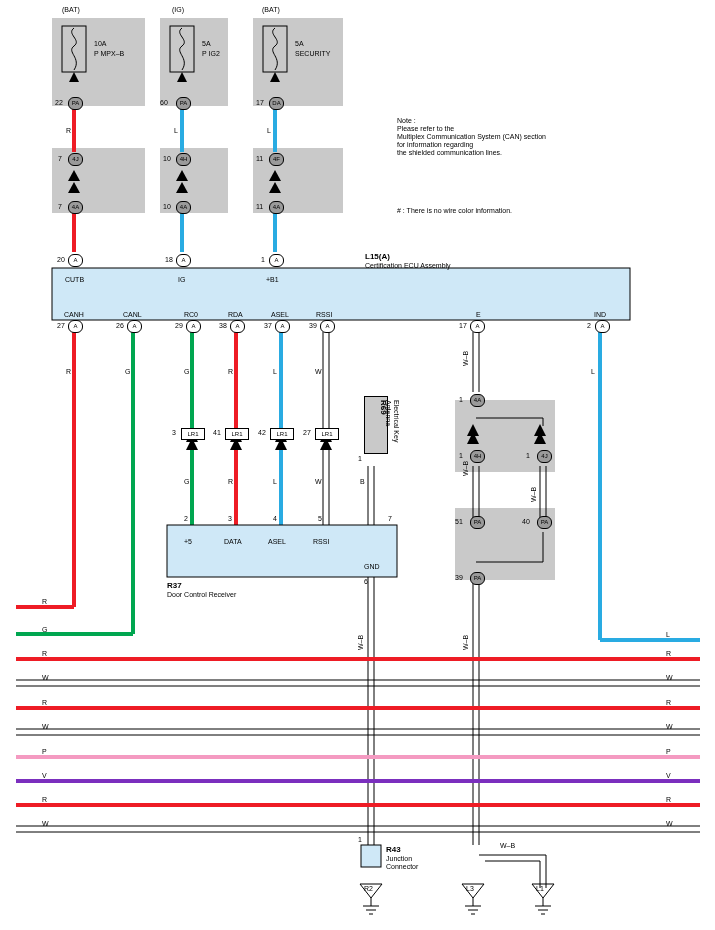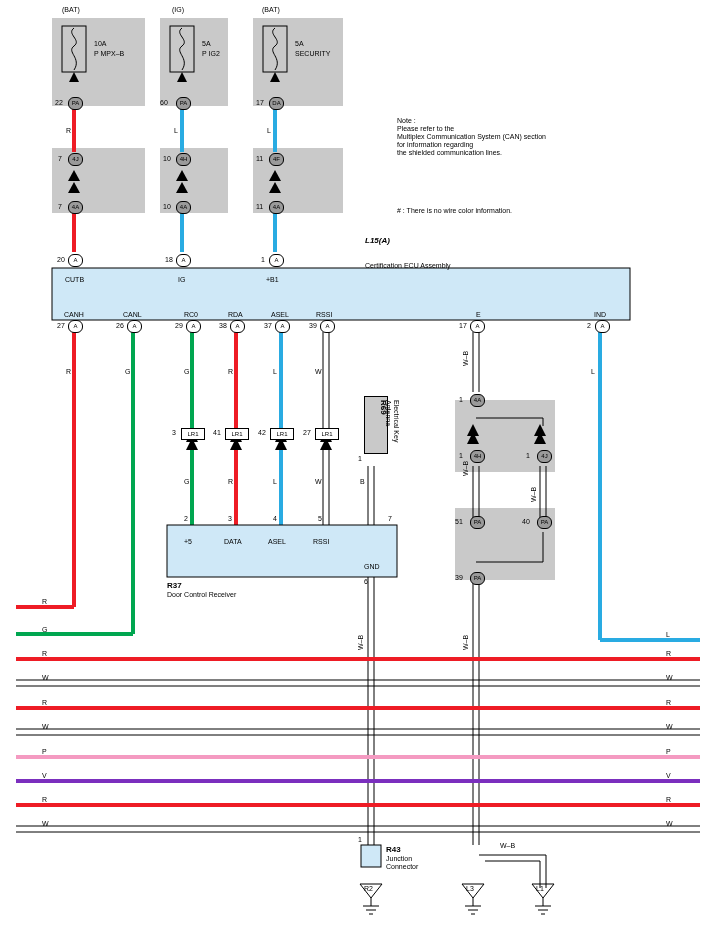--- a/index.html
+++ b/index.html
@@ -239,21 +239,21 @@
   <div class="abs txt" style="left:65px;top:276px;">CUTB</div>
 
   <div class="abs txt" style="left:165px;top:256px;">18</div>
   <div class="pin" style="left:176px;top:254px;">A</div>
   <div class="abs txt" style="left:178px;top:276px;">IG</div>
 
   <div class="abs txt" style="left:261px;top:256px;">1</div>
   <div class="pin" style="left:269px;top:254px;">A</div>
   <div class="abs txt" style="left:266px;top:276px;">+B1</div>
 
-  <div class="abs txt8" style="left:365px;top:236px;font-weight:bold;font-style:italic;">L15(A)</div>
+  <div class="abs txt8" style="left:365px;top:252px;font-weight:bold;">L15(A)</div>
   <div class="abs txt" style="left:365px;top:262px;">Certification ECU Assembly</div>
 
   <div class="abs txt" style="left:64px;top:311px;">CANH</div>
   <div class="abs txt" style="left:57px;top:322px;">27</div>
   <div class="pin" style="left:68px;top:320px;">A</div>
 
   <div class="abs txt" style="left:123px;top:311px;">CANL</div>
   <div class="abs txt" style="left:116px;top:322px;">26</div>
   <div class="pin" style="left:127px;top:320px;">A</div>
 

